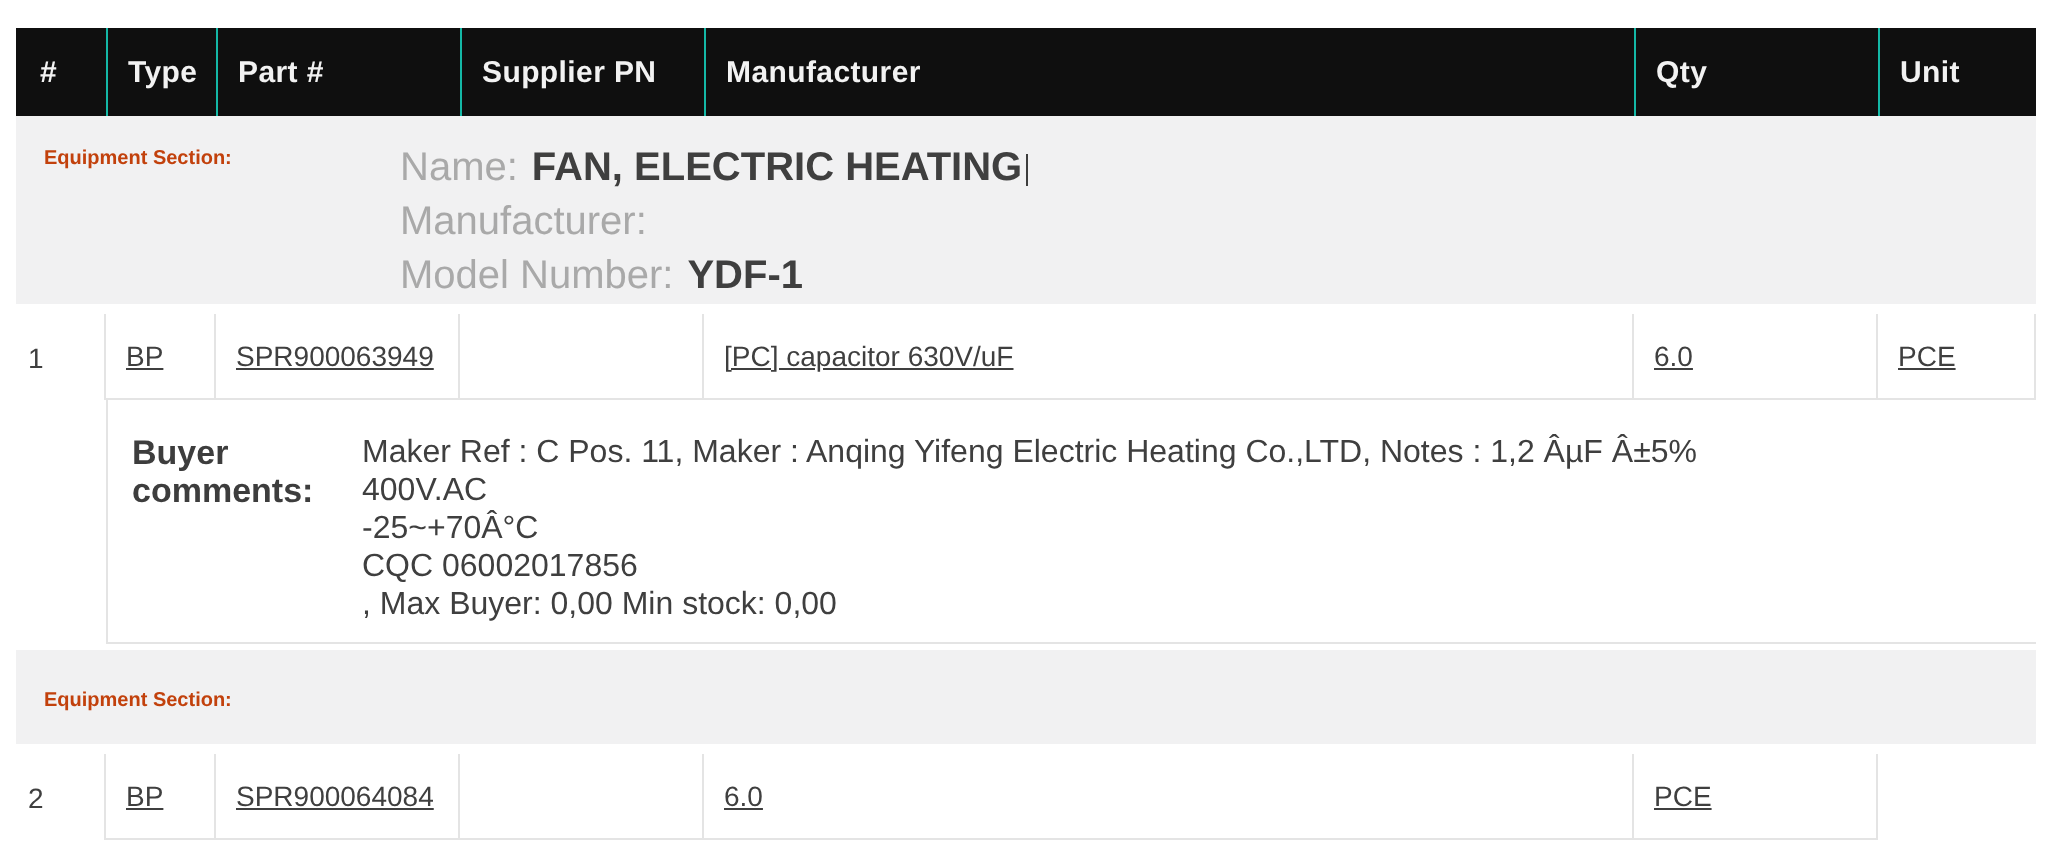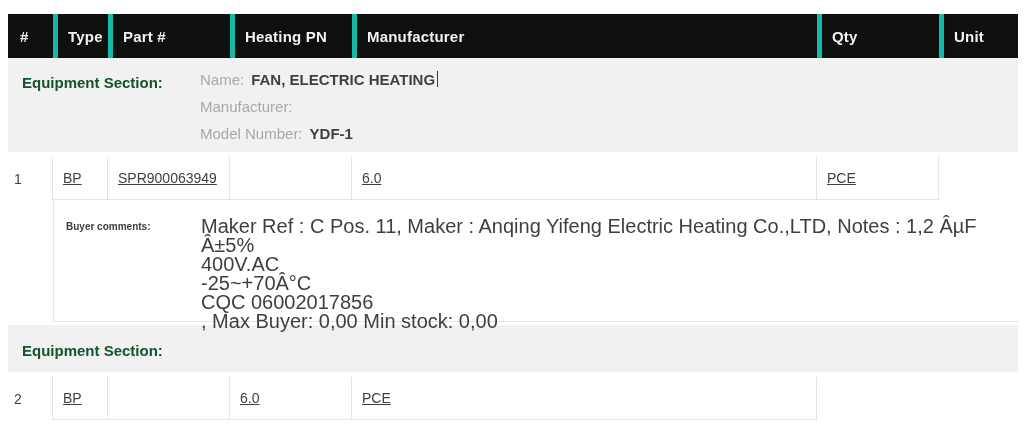--- a/index.html
+++ b/index.html
@@ -26,43 +26,44 @@
     font-size: 15px;
     font-weight: 600;
     letter-spacing: .2px;
   }
   .thead .hcell {
     display: flex;
     align-items: center;
     padding-left: 10px;
   }
   .thead .hcell:first-child { padding-left: 12px; }
-  .thead .hcell + .hcell { border-left: 5px solid #14b8a6; }
+  .thead .hcell + .hcell { border-left: 1px solid #14b8a6; }
   
   .equip {
     background: var(--section-bg, #f1f1f2);
     color: var(--text, #3f3f3f);
   }
   .equip-1 {
     height: 94px;
     display: flex;
     padding: 13px 0 0 14px;
   }
   .equip-label {
     font-weight: 700;
-    font-size: 15px;
+    font-size: 10px;
     width: 178px;
     padding-top: 3px;
-    color: #14532d;
+    color: #c2410c;
   }
   .equip-fields { flex: 1; }
   .field-line {
     height: 27px;
     display: flex;
-    font-size: 15px;
+    align-items: center;
+    font-size: 20px;
   }
   .field-label { color: var(--muted, #a9a9a9); margin-right: 7px; }
   .field-value { color: var(--text, #3f3f3f); font-weight: 700; }
   .caret {
     display: inline-block;
     width: 1px; height: 16px;
     background: #3d3d3d;
     margin-left: 2px;
     vertical-align: -3px;
   }
@@ -92,42 +93,41 @@
     border-left: 1px solid var(--border, #e4e4e4);
     border-bottom: 1px solid var(--border, #e4e4e4);
     padding: 17px 10px 0 12px;
     height: 122px;
     display: flex;
   }
   .comments-label {
     width: 100px;
     margin-right: 15px;
     font-weight: 700;
-    font-size: 10px;
+    font-size: 17px;
     line-height: 19px;
     color: #3d3d3d;
   }
   .comments-text {
     flex: 1;
-    font-size: 20px;
+    font-size: 16px;
     line-height: 19px;
     color: var(--text, #3f3f3f);
-    margin-left: 20px;
   }
 </style>
 </head>
 <body>
 
 <div class="table-wrap">
 
   <div class="grid-row thead">
     <div class="hcell">#</div>
     <div class="hcell">Type</div>
     <div class="hcell">Part #</div>
-    <div class="hcell">Heating PN</div>
+    <div class="hcell">Supplier PN</div>
     <div class="hcell">Manufacturer</div>
     <div class="hcell">Qty</div>
     <div class="hcell">Unit</div>
   </div>
 
   <div class="equip equip-1">
     <div class="equip-label">Equipment Section:</div>
     <div class="equip-fields">
       <div class="field-line">
         <span class="field-label">Name:</span>
@@ -144,20 +144,21 @@
     </div>
   </div>
 
   <div class="spacer"></div>
 
   <div class="grid-row data-row">
     <div class="cell">1</div>
     <div class="cell">BP</div>
     <div class="cell">SPR900063949</div>
     <div class="cell"></div>
+    <div class="cell">[PC] capacitor 630V/uF</div>
     <div class="cell">6.0</div>
     <div class="cell">PCE</div>
   </div>
 
   <div class="comments-block">
     <div class="comments-label">Buyer comments:</div>
     <div class="comments-text">
       <div>Maker Ref : C Pos. 11, Maker : Anqing Yifeng Electric Heating Co.,LTD, Notes : 1,2 ÂµF Â±5%</div>
       <div>400V.AC</div>
       <div>-25~+70Â°C</div>
@@ -168,18 +169,19 @@
 
   <div class="equip equip-2">
     <div class="equip-label">Equipment Section:</div>
   </div>
 
   <div class="spacer"></div>
 
   <div class="grid-row data-row">
     <div class="cell">2</div>
     <div class="cell">BP</div>
+    <div class="cell">SPR900064084</div>
     <div class="cell"></div>
     <div class="cell">6.0</div>
     <div class="cell">PCE</div>
   </div>
 
 </div>
 
 </body></html>

